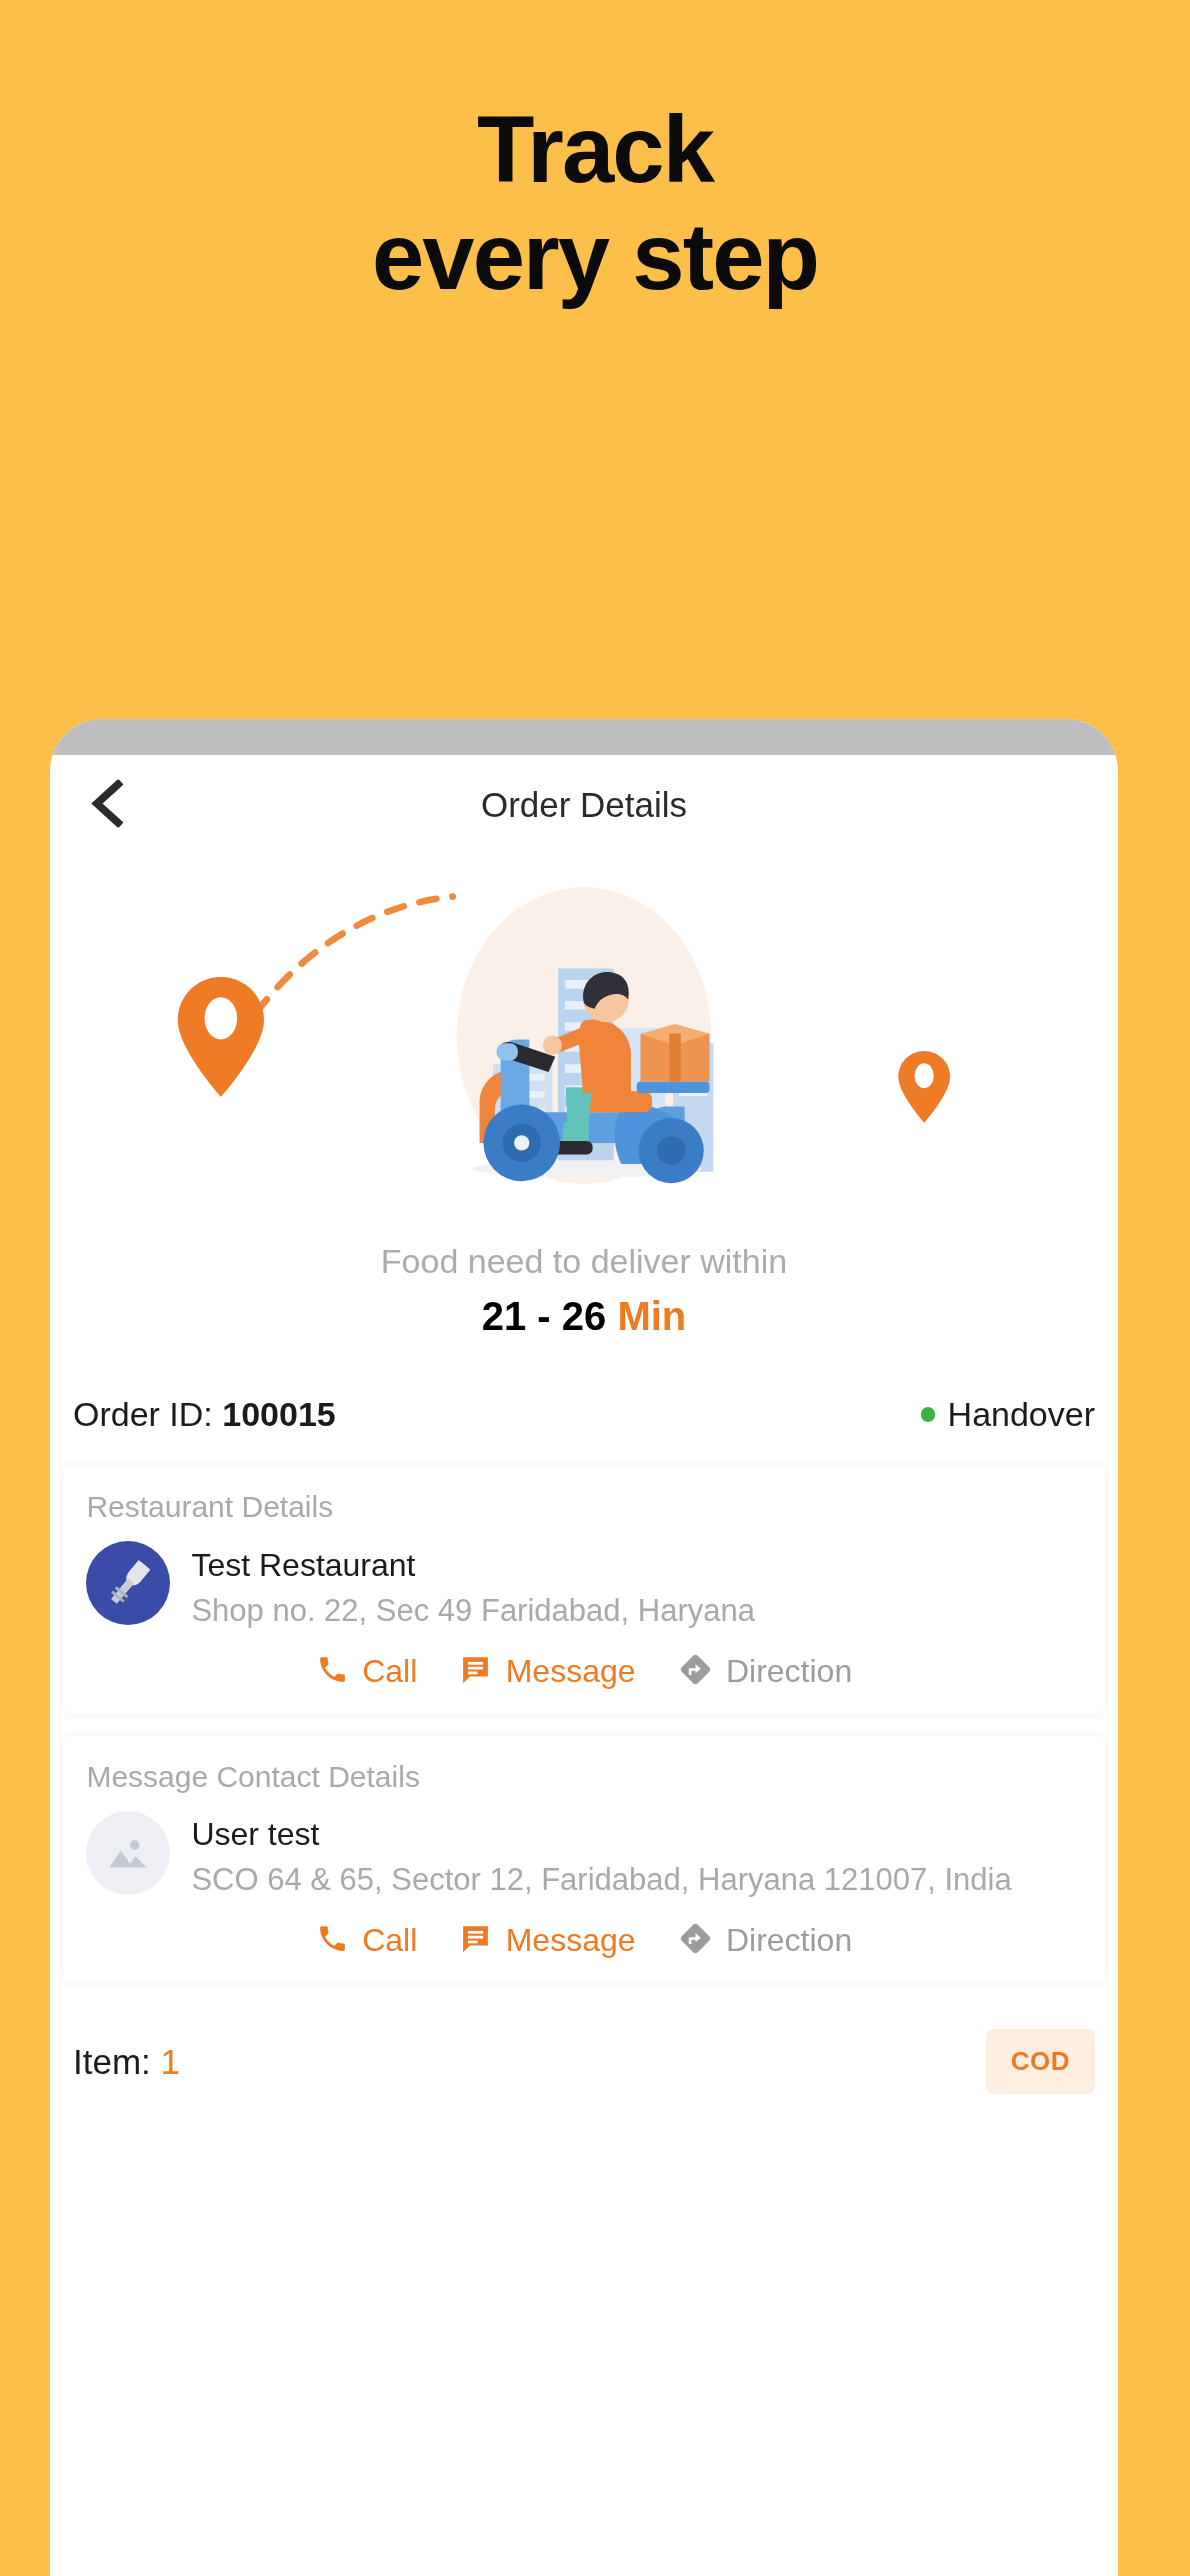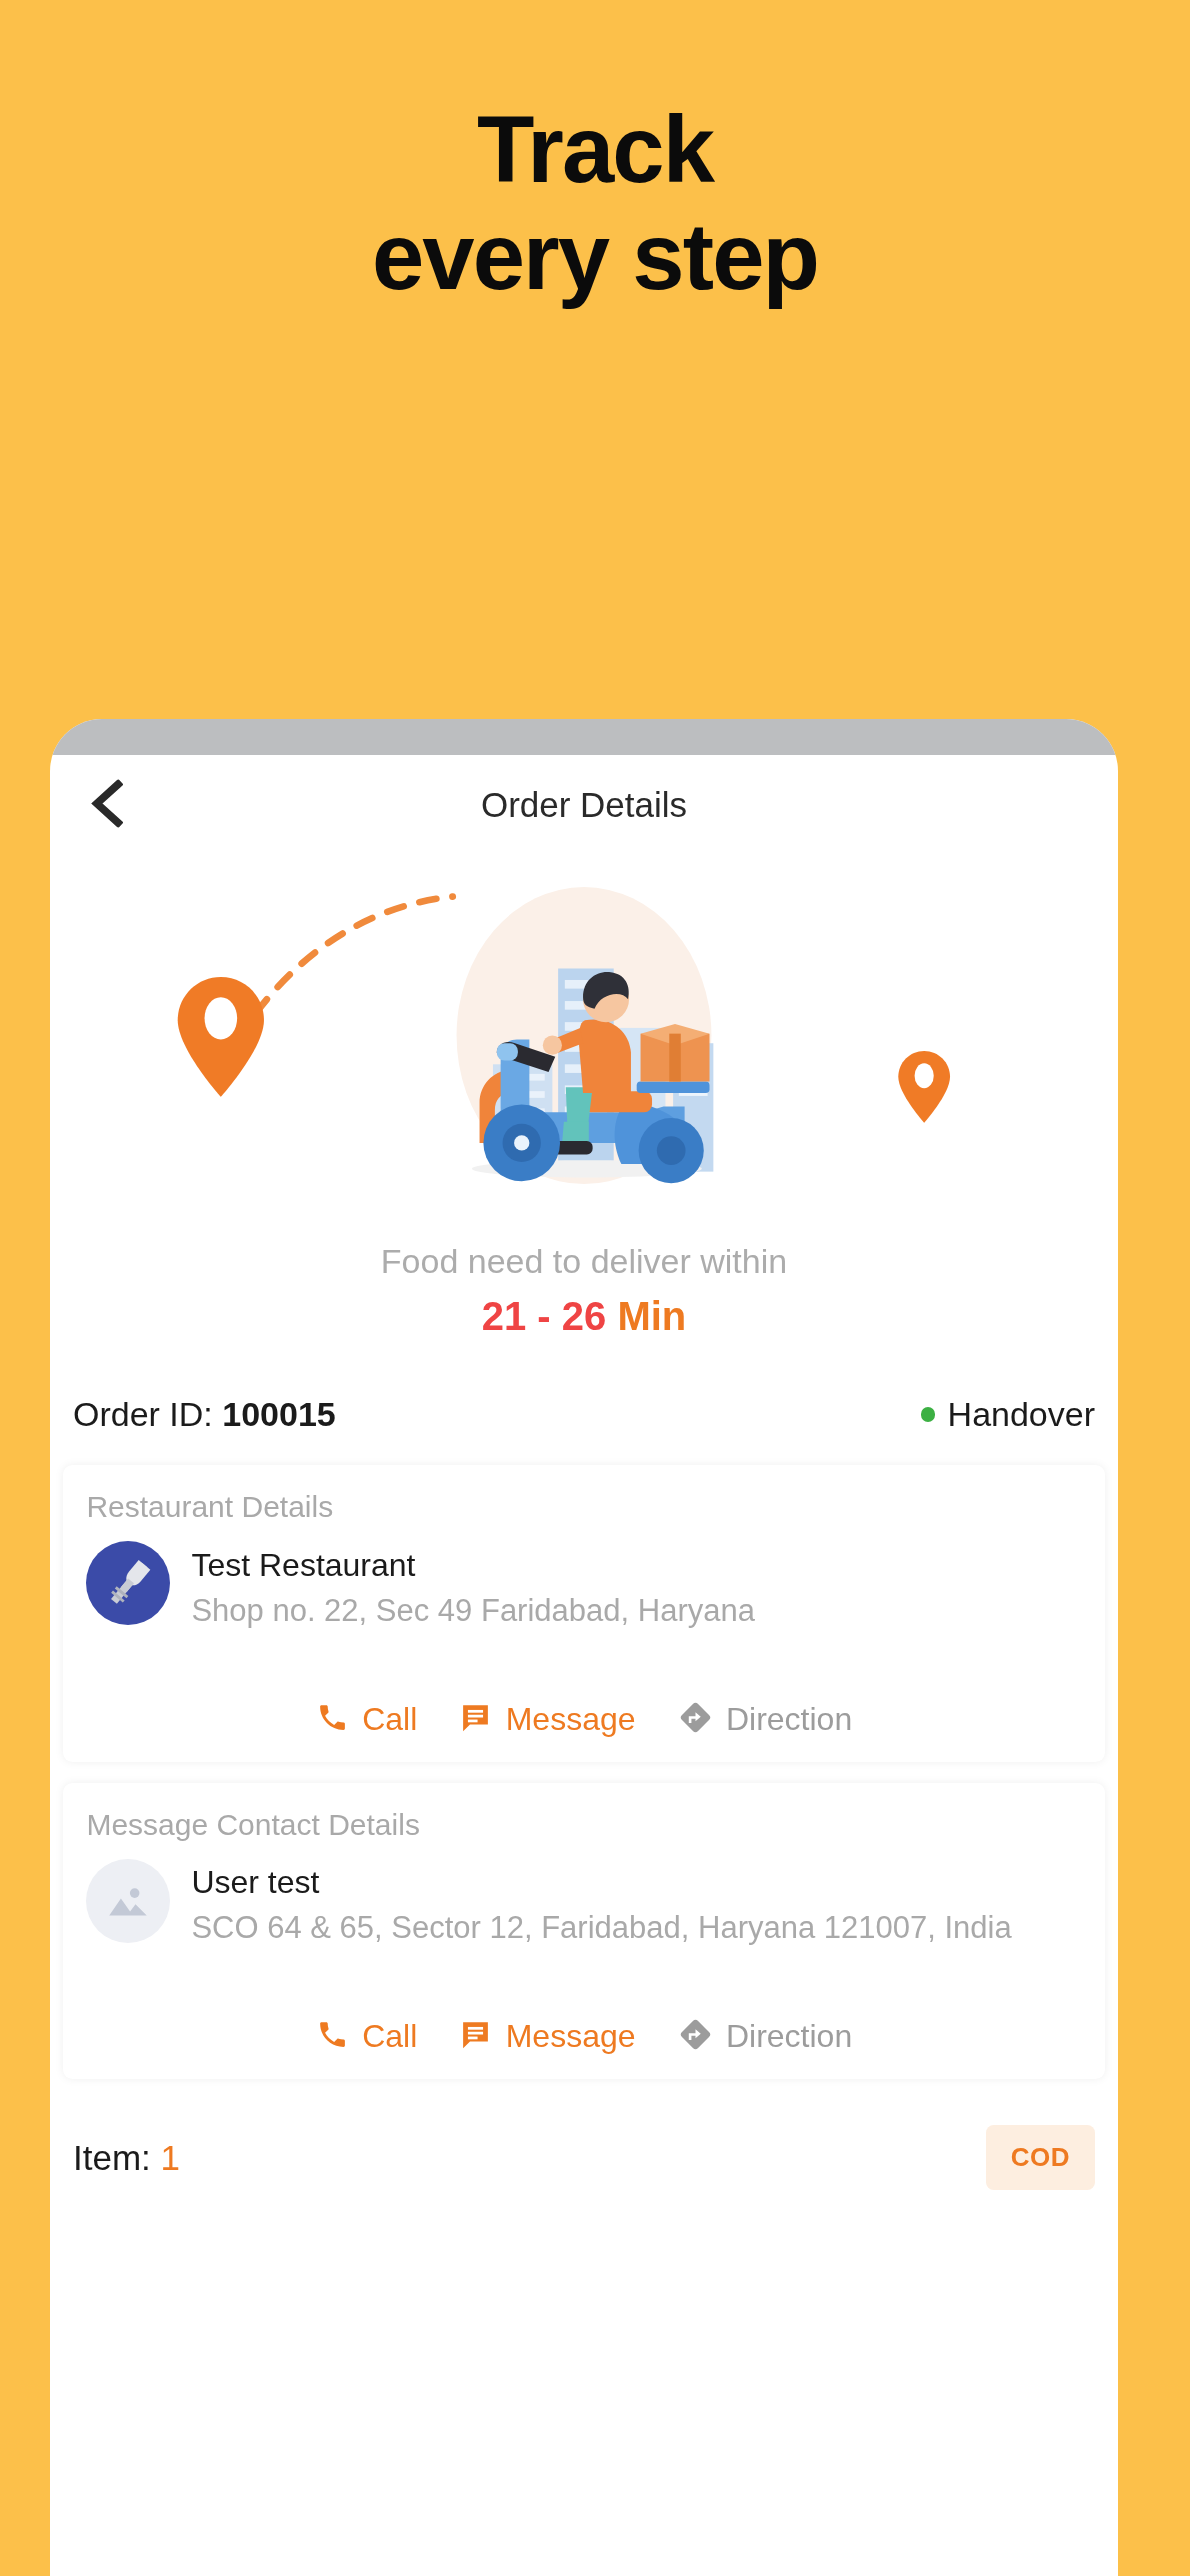--- a/index.html
+++ b/index.html
@@ -74,21 +74,21 @@
     font-size:34px;
     color:#ACACAC;
     margin-top:56px;
   }
   .deliver-time {
     text-align:center;
     margin-top:13.4px;
     font-size:40px;
     font-weight:bold;
   }
-  .deliver-time .num { color:#ef4444; }
+  .deliver-time .num { color:#000000; }
   .deliver-time .unit { color:#EE7A21; }
 
   
   .order-row {
     display:flex; align-items:center; justify-content:space-between;
     padding:0 23px;
     margin-top:46px;
     height:59px;
   }
   .order-id { font-size:34px; color:#1B1B1B; }
@@ -123,21 +123,20 @@
   .contact-addr { font-size:31px; color:#A9A9A9; line-height:40px; margin-top:5.8px; }
 
   .actions {
     display:flex; align-items:center; justify-content:center;
     gap:42px;
     margin-top:21px;
   }
   .action {
     display:flex; align-items:center; gap:13.4px;
     cursor:pointer;
-    margin-top:48px;
   }
   .action-label { font-size:32px; }
   .action.call .action-label, .action.message .action-label { color:#EE7A21; }
   .action.direction .action-label { color:#9C9C9C; }
 
   
   .item-row {
     display:flex; align-items:center; justify-content:space-between;
     padding:0 23px;
     margin-top:46px;

